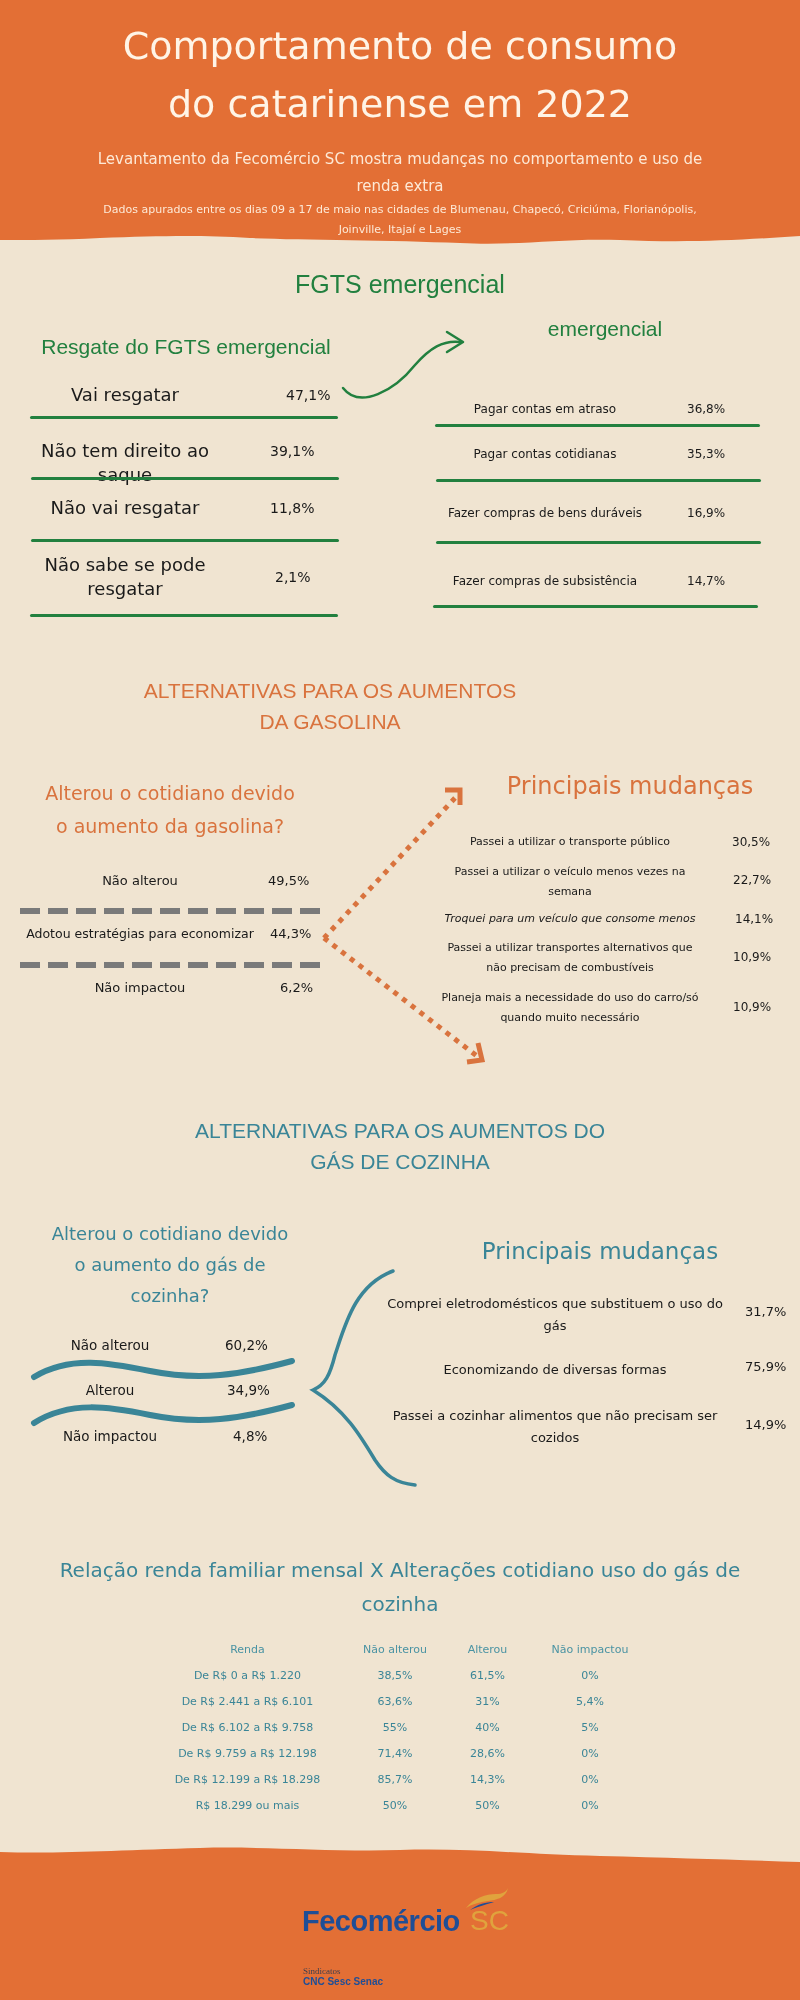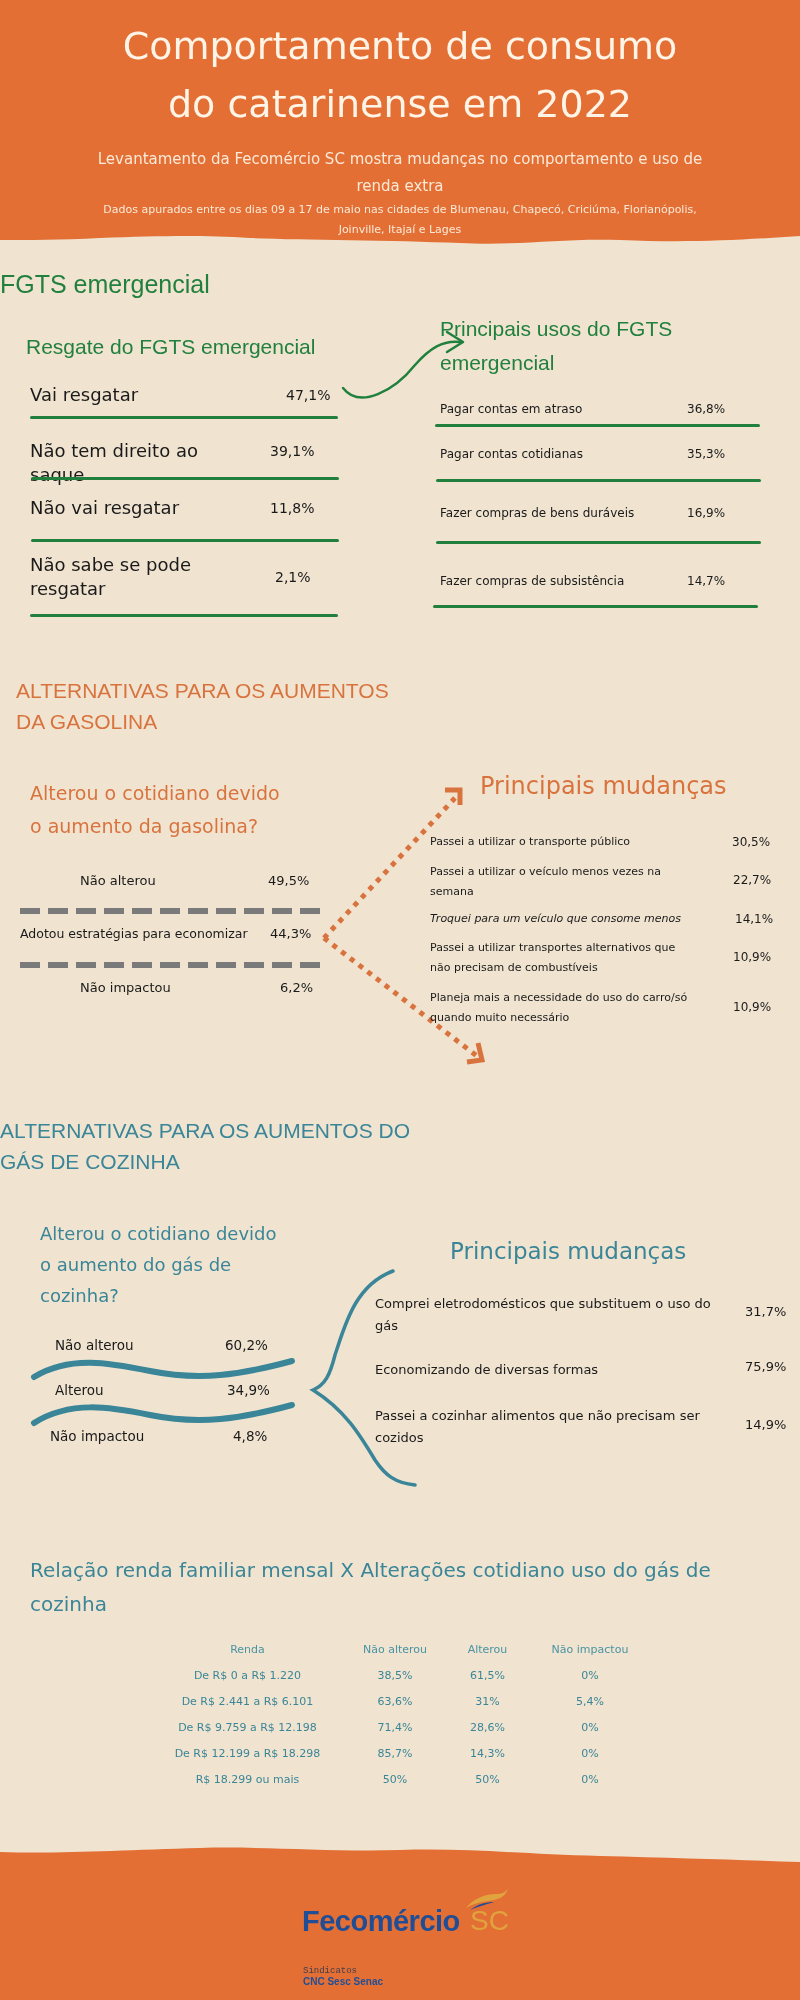--- a/index.html
+++ b/index.html
@@ -5,21 +5,21 @@
   * { margin: 0; padding: 0; box-sizing: border-box; }
   html, body { width: 800px; height: 2000px; }
   body {
     background: #f0e4d1;
     font-family: "DejaVu Sans", sans-serif;
     position: relative;
     overflow: hidden;
     color: #1a1a1a;
   }
   .abs { position: absolute; }
-  .center { }
+  .center { text-align: center; }
 
   
   .header {
     position: absolute; left: 0; top: 0; width: 800px; height: 260px;
   }
   .header svg.bg { position: absolute; left: 0; top: 0; }
   .title {
     position: absolute; left: 0; width: 800px; text-align: center;
     color: #fff4e6; font-size: 38px; line-height: 56px; font-family: "DejaVu Sans", sans-serif;
   }
@@ -38,21 +38,21 @@
   .resgate-title { left: 26px; width: 320px; top: 335px; font-size: 21px; font-family: "Liberation Sans", sans-serif; }
   .usos-title { left: 440px; width: 330px; top: 312px; font-size: 21px; line-height: 34px; font-family: "Liberation Sans", sans-serif; }
 
   .row-text { font-size: 18px; line-height: 24px; }
   .row-pct { font-size: 14px; line-height: 24px; }
   .row-small { font-size: 12px; line-height: 19px; }
   .green-line { position: absolute; height: 3px; background: #22803f; border-radius: 2px; }
 
   
   .orange { color: #d9733e; }
-  .gas-title { left: 16px; width: 660px; top: 675px; font-size: 21px; line-height: 31px; font-family: "Liberation Sans", sans-serif; }
+  .gas-title { left: 0; width: 660px; top: 675px; font-size: 21px; line-height: 31px; font-family: "Liberation Sans", sans-serif; }
   .gas-q { left: 30px; width: 280px; top: 777px; font-size: 19px; line-height: 33px; }
   .gas-mud { left: 480px; width: 300px; top: 772px; font-size: 24px; }
   .dash-line { position: absolute; height: 6px;
     background: repeating-linear-gradient(90deg, #7a7a7a 0 20px, transparent 20px 28px); }
 
   
   .teal { color: #3a8597; }
   .coz-title { left: 0; width: 800px; top: 1115px; font-size: 21px; line-height: 31px; font-family: "Liberation Sans", sans-serif; }
   .coz-q { left: 40px; width: 260px; top: 1218px; font-size: 18px; line-height: 31px; }
   .coz-mud { left: 450px; width: 300px; top: 1238px; font-size: 23px; }
@@ -61,21 +61,21 @@
   .tbl-title { left: 30px; width: 740px; top: 1553px; font-size: 20px; line-height: 34px; }
   .tbl { position: absolute; left: 160px; top: 1636px; width: 500px; border-collapse: collapse; }
   .tbl td, .tbl th { font-size: 11px; font-weight: normal; height: 26px; text-align: center; color: #3a8597; }
   .tbl th { color: #4a93a3; }
 
   
   .footer { position: absolute; left: 0; top: 1840px; width: 800px; height: 160px; }
   .logo-text { position: absolute; left: 302px; top: 1905px; font-size: 29px; font-weight: bold; color: #1f4e96; font-family: "Liberation Sans", sans-serif; letter-spacing: -0.5px;}
   .logo-sc { position: absolute; left: 470px; top: 1905px; font-size: 28px; color: #e0a33d; font-family: "Liberation Sans", sans-serif; }
   .logo-sub { position: absolute; left: 303px; top: 1976px; font-size: 10px; font-weight: bold; color: #1f4e96; font-family: "Liberation Sans", sans-serif; }
-  .logo-sind { position: absolute; left: 303px; top: 1966px; font-size: 9px; color: #3e3e4e; font-family: Liberation Mono, monospace; }
+  .logo-sind { position: absolute; left: 303px; top: 1966px; font-size: 9px; color: #3e3e4e; font-family: Liberation Serif, serif; }
 </style>
 </head>
 <body>
 
 <div class="header">
   <svg class="bg" width="800" height="260" viewBox="0 0 800 260">
     <path d="M0 0 H800 V236 C740 240 690 243 620 240 C560 238 520 246 460 243 C390 240 300 240 250 238 C200 235 160 236 100 238 C60 240 30 240 0 240 Z" fill="#e36f35"></path>
   </svg>
 </div>
 <div class="title" style="top:18px;">Comportamento de consumo</div>
@@ -87,21 +87,20 @@
 
 <div class="abs center green fgts-title">FGTS emergencial</div>
 <div class="abs center green resgate-title">Resgate do FGTS emergencial</div>
 
 <svg class="abs" style="left:335px;top:330px;" width="135" height="75">
   <path d="M8 58 C25 80 60 60 80 35 C95 18 108 10 125 12" stroke="#22803f" stroke-width="2.5" fill="none" stroke-linecap="round"></path>
   <path d="M112 2 L128 12 L112 22" stroke="#22803f" stroke-width="2.5" fill="none" stroke-linecap="round" stroke-linejoin="round"></path>
 </svg>
 
 <div class="abs center green usos-title">
-  <div>Principais usos do FGTS</div>
   <div>emergencial</div>
 </div>
 
 <div class="abs center row-text" style="left:30px;width:190px;top:383px;">Vai resgatar</div>
 <div class="abs row-pct" style="left:270px;top:383px;margin-left:16px;">47,1%</div>
 <div class="green-line" style="left:30px;width:308px;top:416px;"></div>
 
 <div class="abs center row-text" style="left:30px;width:190px;top:439px;">Não tem direito ao saque</div>
 <div class="abs row-pct" style="left:270px;top:439px;">39,1%</div>
 <div class="green-line" style="left:31px;width:308px;top:477px;"></div>
@@ -266,20 +265,26 @@
       <td>61,5%</td>
       <td>0%</td>
     </tr>
     <tr>
       <td>De R$ 2.441 a R$ 6.101</td>
       <td>63,6%</td>
       <td>31%</td>
       <td>5,4%</td>
     </tr>
     <tr>
+      <td>De R$ 6.102 a R$ 9.758</td>
+      <td>55%</td>
+      <td>40%</td>
+      <td>5%</td>
+    </tr>
+    <tr>
       <td>De R$ 9.759 a R$ 12.198</td>
       <td>71,4%</td>
       <td>28,6%</td>
       <td>0%</td>
     </tr>
     <tr>
       <td>De R$ 12.199 a R$ 18.298</td>
       <td>85,7%</td>
       <td>14,3%</td>
       <td>0%</td>

